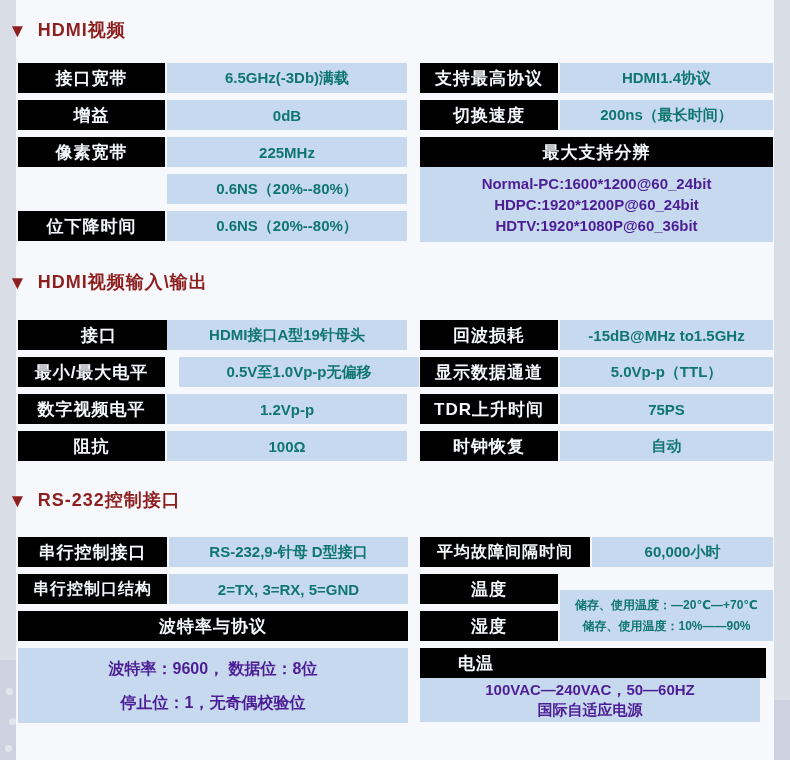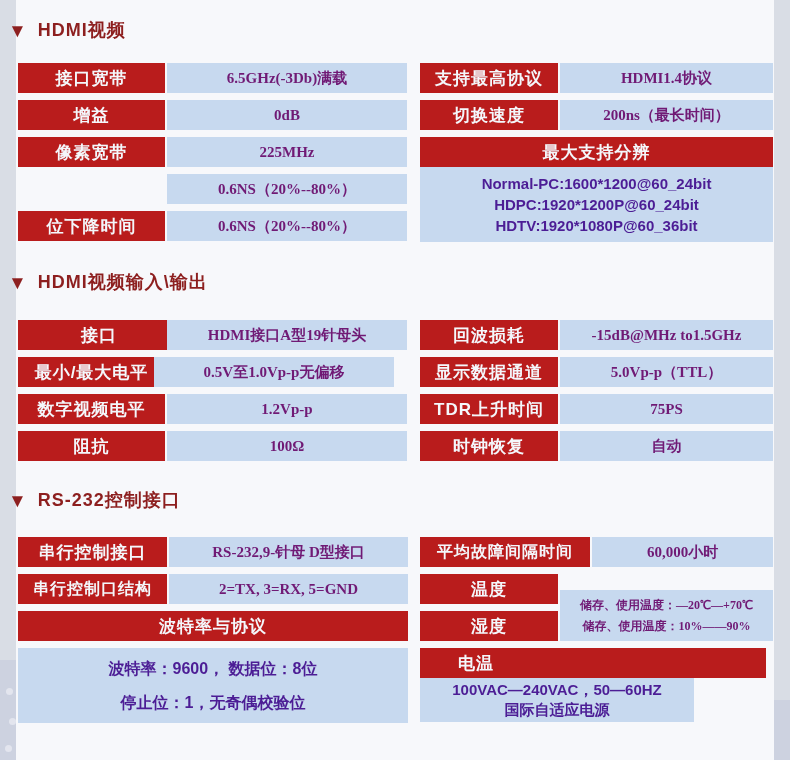--- a/index.html
+++ b/index.html
@@ -9,22 +9,22 @@
   .edge.l{left:0;}
   .edge.r{left:774px;}
   .corner{position:absolute;background:#cdd2e0;}
   .corner.bl{left:0;top:660px;width:16px;height:100px;}
   .corner.br{left:774px;top:700px;width:16px;height:60px;}
   .dot{position:absolute;width:7px;height:7px;border-radius:50%;background:#eef0f6;opacity:.65;}
   .title{position:absolute;left:0;width:100%;height:32px;line-height:32px;
          color:#8d1f1f;font-size:18px;font-weight:bold;letter-spacing:1px;margin-left:8px;}
   .tri{display:inline-block;color:#8d1f1f;font-size:19px;margin-right:10px;transform:translateY(1px);}
   .cell{position:absolute;height:30px;display:flex;align-items:center;justify-content:center;box-sizing:border-box;}
-  .hd{background:#b91c1c;color:#f4f7fb;font-size:17px;font-weight:bold;letter-spacing:1px;}
-  .val{background:#c7d9ef;color:#701a75;font-size:15px;font-weight:bold;font-family:Liberation Serif, serif;}
+  .hd{background:#000000;color:#f4f7fb;font-size:17px;font-weight:bold;letter-spacing:1px;}
+  .val{background:#c7d9ef;color:#0f766e;font-size:15px;font-weight:bold;}
   .val.sm{font-size:12px;letter-spacing:0;}
   .block{position:absolute;background:#c7d9ef;color:#4c1d95;font-weight:bold;box-sizing:border-box;
          display:flex;flex-direction:column;align-items:center;justify-content:center;text-align:center;}
   .block div{width:100%;}
   .res{line-height:21px;font-size:15px;}
   .baud{line-height:34px;font-size:16px;}
   .pow{line-height:20px;font-size:15px;}
   .hd.left-al{justify-content:flex-start;padding-left:38px;}
 </style>
 </head>
@@ -66,21 +66,21 @@
     <div>HDTV:1920*1080P@60_36bit</div>
   </div>
 
   <div class="title" style="top:266px;">
     <span class="tri">▼</span><span>HDMI视频输入\输出</span>
   </div>
 
   <div class="cell hd" style="left:18px;top:320px;width:162px;">接口</div>
   <div class="cell val" style="left:167px;top:320px;width:240px;">HDMI接口A型19针母头</div>
   <div class="cell hd" style="left:18px;top:357px;width:147px;">最小/最大电平</div>
-  <div class="cell val" style="left:154px;top:357px;width:240px;">0.5V至1.0Vp-p无偏移</div>
+  <div class="cell val" style="left:179px;top:357px;width:240px;">0.5V至1.0Vp-p无偏移</div>
   <div class="cell hd" style="left:18px;top:394px;width:147px;">数字视频电平</div>
   <div class="cell val" style="left:167px;top:394px;width:240px;">1.2Vp-p</div>
   <div class="cell hd" style="left:18px;top:431px;width:147px;">阻抗</div>
   <div class="cell val" style="left:167px;top:431px;width:240px;">100Ω</div>
 
   <div class="cell hd" style="left:420px;top:320px;width:138px;">回波损耗</div>
   <div class="cell val" style="left:560px;top:320px;width:213px;">-15dB@MHz to1.5GHz</div>
   <div class="cell hd" style="left:420px;top:357px;width:138px;">显示数据通道</div>
   <div class="cell val" style="left:560px;top:357px;width:213px;">5.0Vp-p（TTL）</div>
   <div class="cell hd" style="left:420px;top:394px;width:138px;">TDR上升时间</div>
@@ -104,18 +104,18 @@
   </div>
 
   <div class="cell hd" style="left:420px;top:537px;width:170px;font-size:16px;">平均故障间隔时间</div>
   <div class="cell val" style="left:592px;top:537px;width:181px;">60,000小时</div>
   <div class="cell hd" style="left:420px;top:574px;width:138px;">温度</div>
   <div class="cell val sm" style="left:560px;top:590px;width:213px;">储存、使用温度：—20℃—+70℃</div>
   <div class="cell hd" style="left:420px;top:611px;width:138px;">湿度</div>
   <div class="cell val sm" style="left:560px;top:611px;width:213px;">储存、使用温度：10%——90%</div>
 
   <div class="cell hd left-al" style="left:420px;top:648px;width:346px;">电温</div>
-  <div class="block pow" style="left:420px;top:678px;width:274px;height:44px;">
+  <div class="block pow" style="left:420px;top:678px;width:340px;height:44px;">
     <div>100VAC—240VAC，50—60HZ</div>
     <div>国际自适应电源</div>
   </div>
 
 </div>
 
 </body></html>

